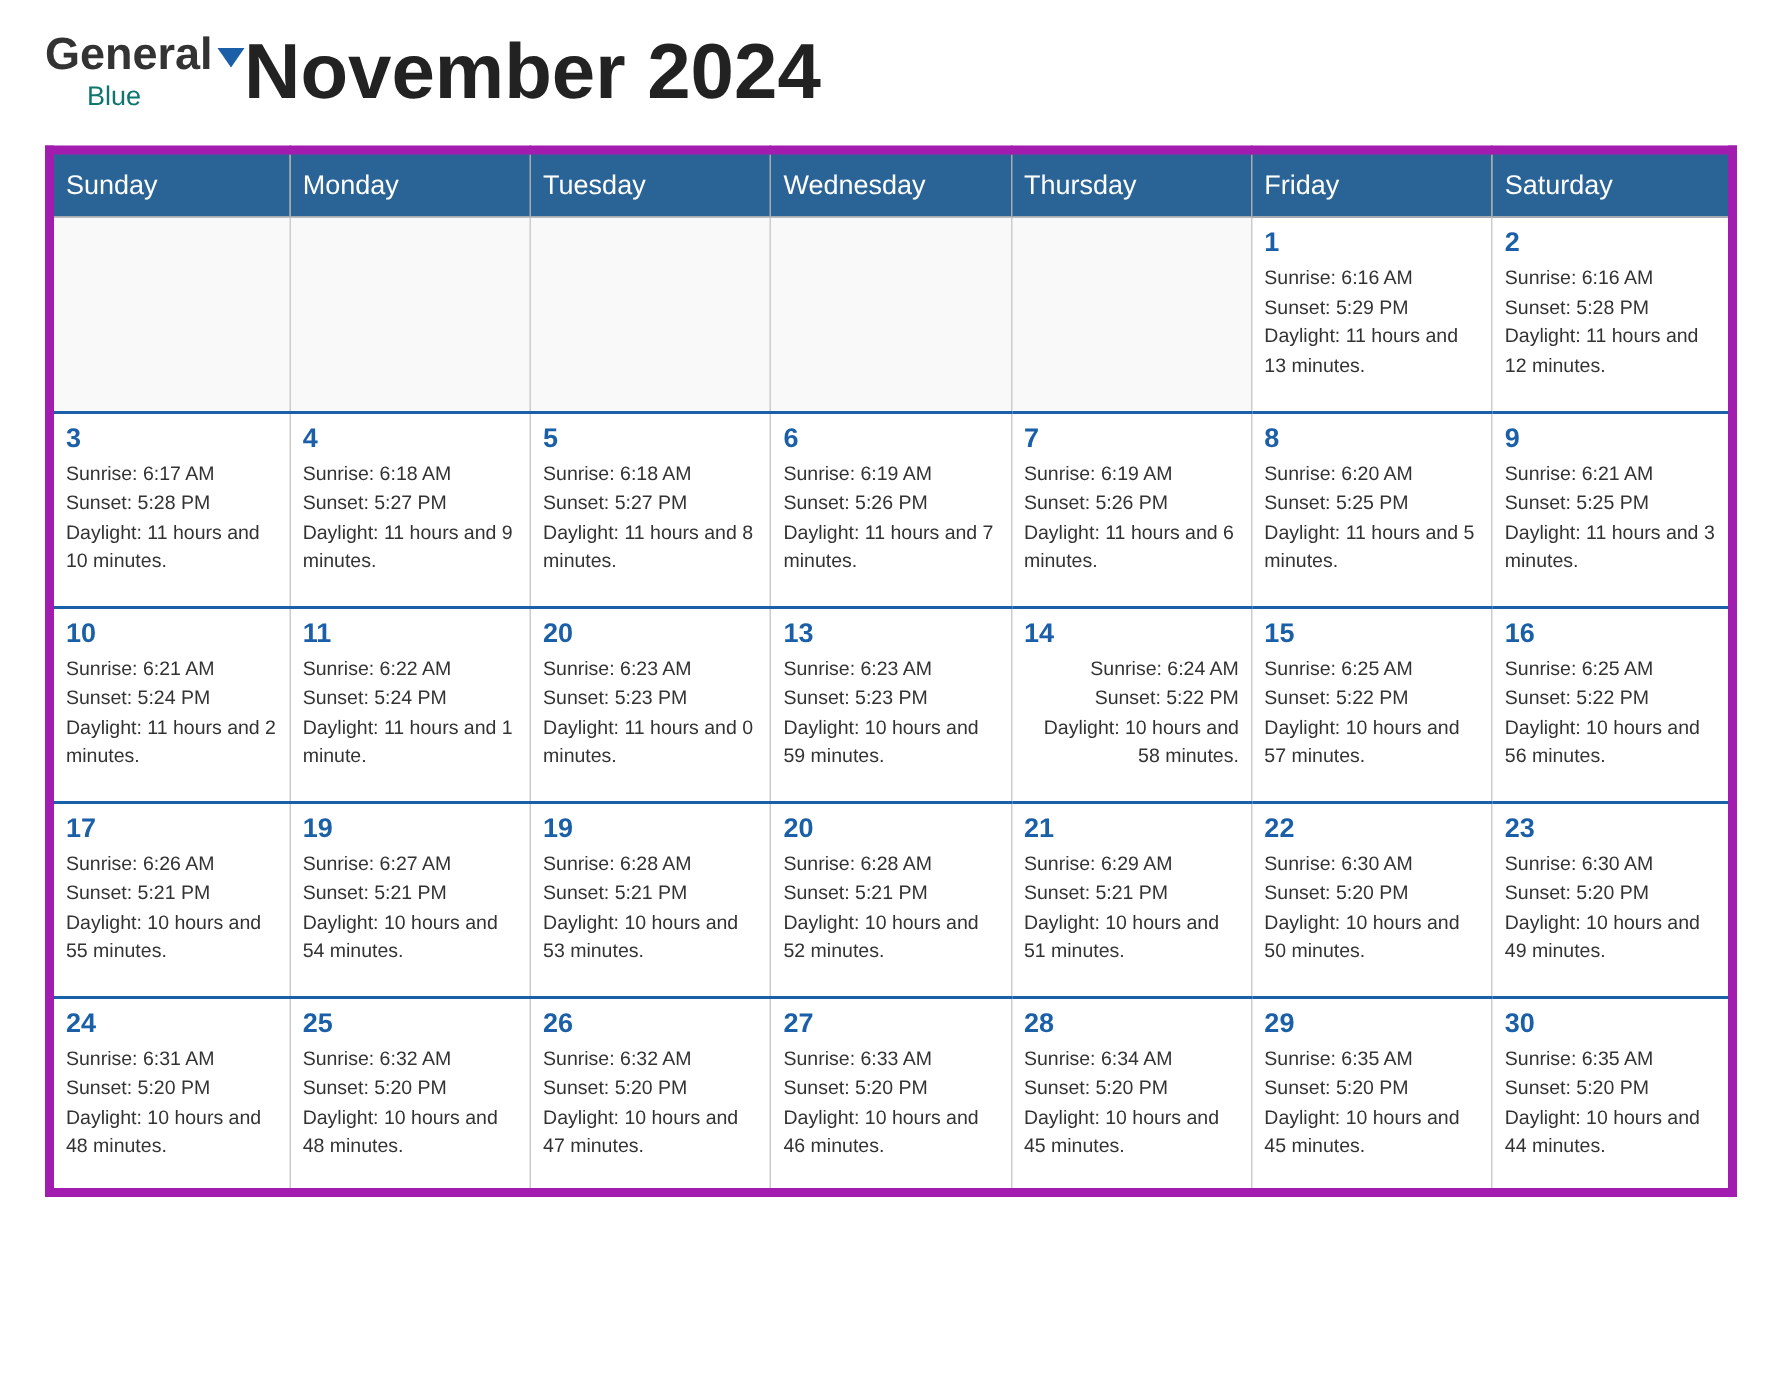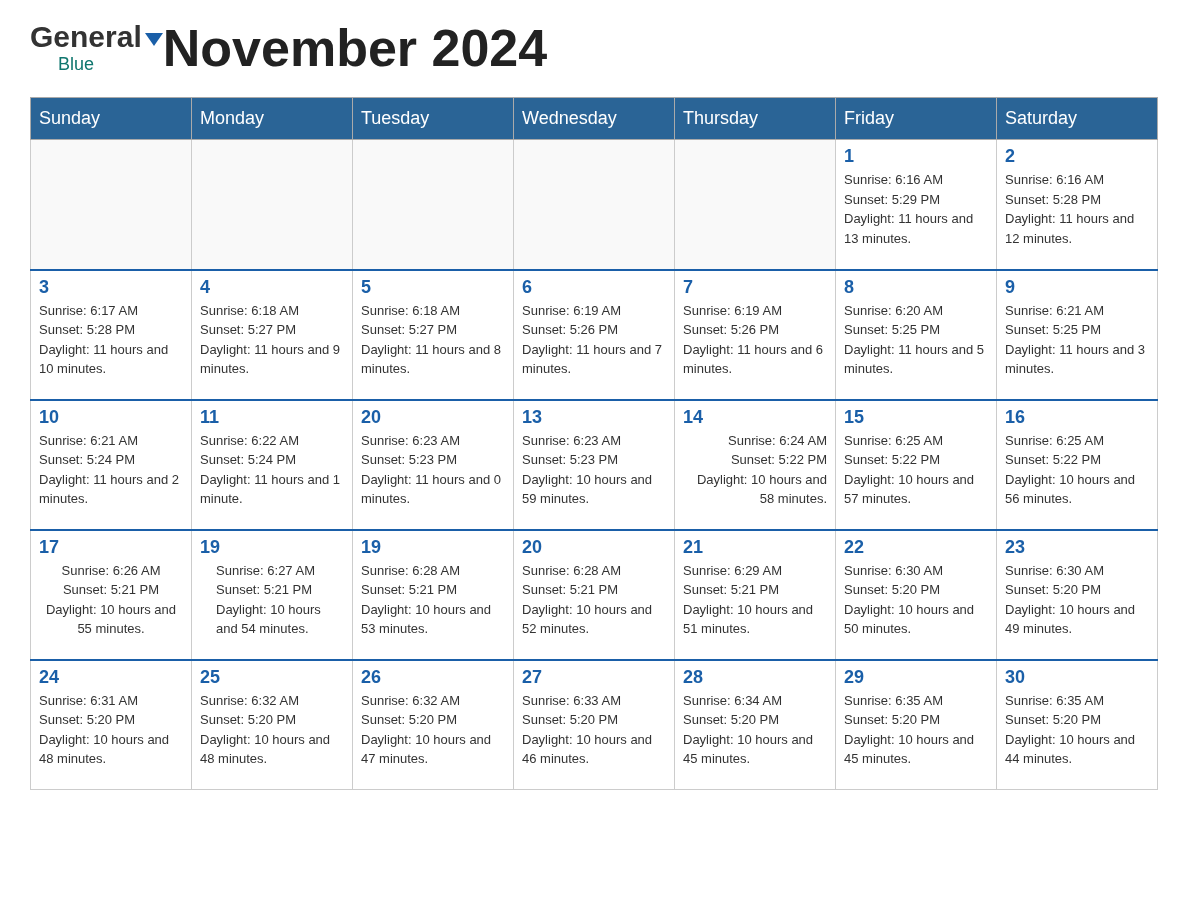--- a/index.html
+++ b/index.html
@@ -30,21 +30,21 @@
       line-height: 1.1;
     }
     .location {
       font-size: 26px;
       color: #444;
       margin-top: 4px;
     }
     .calendar {
       width: 100%;
       border-collapse: collapse;
-      border: 1px solid #a21caf;
+      border: 6px solid #a21caf;
     }
     .calendar th {
       background-color: #2a6496;
       color: #fff;
       font-size: 18px;
       font-weight: normal;
       padding: 10px 8px;
       text-align: left;
       border: 1px solid #aaa;
     }
@@ -210,27 +210,27 @@
         <td>
           <span class="day-number">16</span>
           <div class="day-info" style="white-space: pre-line;">Sunrise: 6:25 AM
 Sunset: 5:22 PM
 Daylight: 10 hours and 56 minutes.</div>
         </td>
       </tr>
       <tr>
         <td>
           <span class="day-number">17</span>
-          <div class="day-info" style="white-space: pre-line; text-align: center;">Sunrise: 6:26 AM
+          <div class="day-info" style="white-space: pre-line;">Sunrise: 6:26 AM
 Sunset: 5:21 PM
 Daylight: 10 hours and 55 minutes.</div>
         </td>
         <td>
           <span class="day-number">19</span>
-          <div class="day-info" style="white-space: pre-line; margin-left: 16px;">Sunrise: 6:27 AM
+          <div class="day-info" style="white-space: pre-line;">Sunrise: 6:27 AM
 Sunset: 5:21 PM
 Daylight: 10 hours and 54 minutes.</div>
         </td>
         <td>
           <span class="day-number">19</span>
           <div class="day-info" style="white-space: pre-line;">Sunrise: 6:28 AM
 Sunset: 5:21 PM
 Daylight: 10 hours and 53 minutes.</div>
         </td>
         <td>

